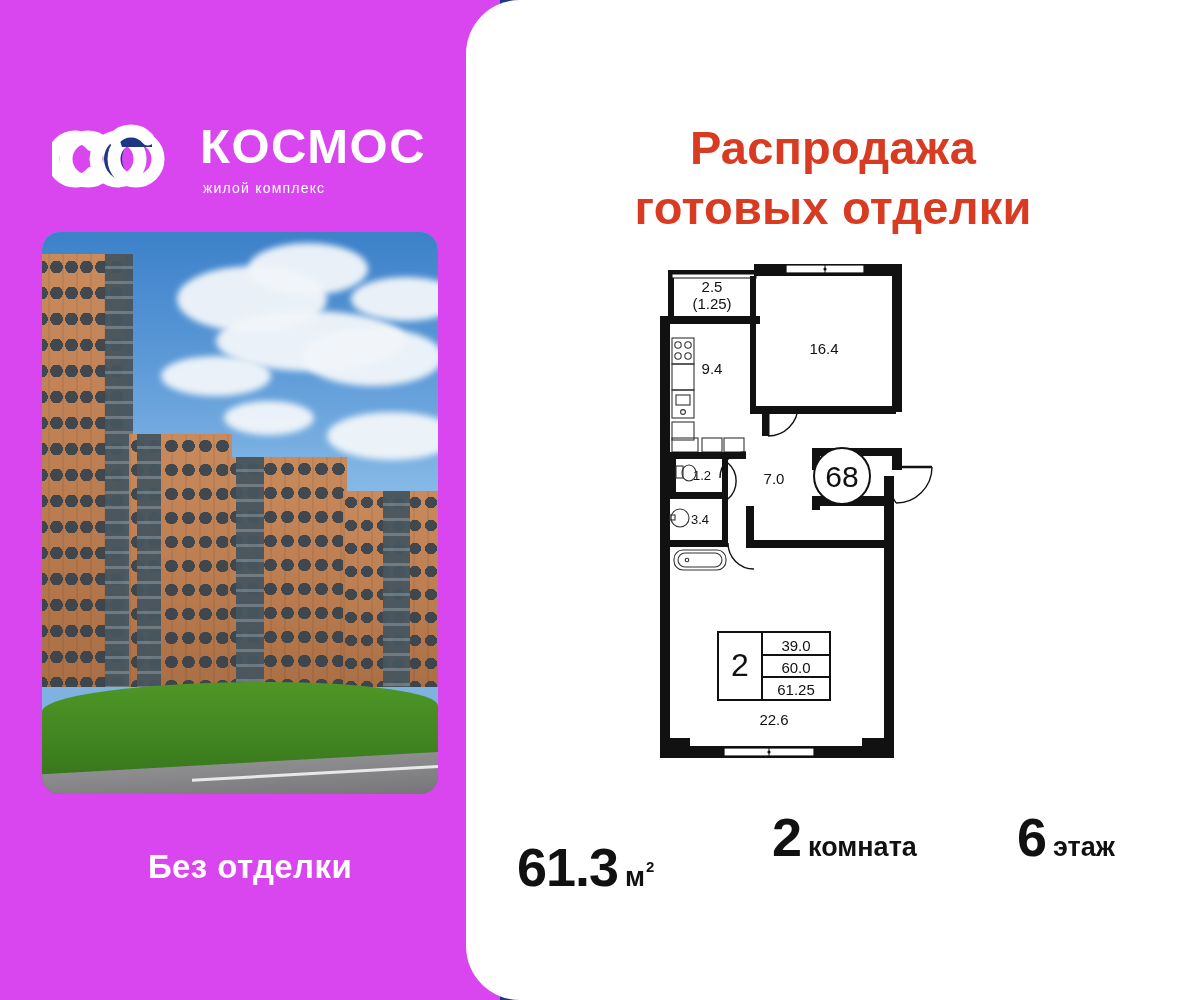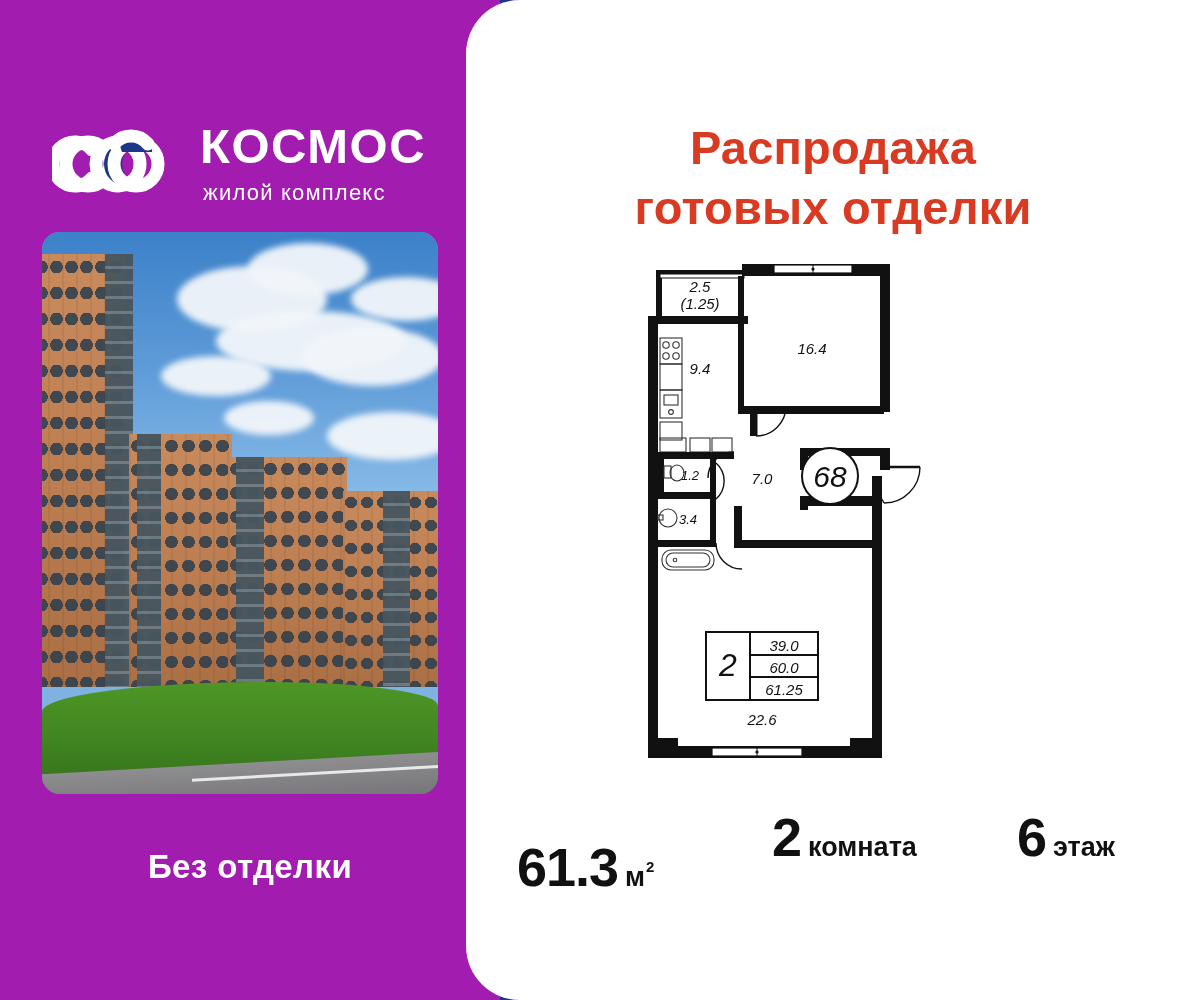--- a/index.html
+++ b/index.html
@@ -6,34 +6,34 @@
   html, body {
     width: 1200px; height: 1000px;
     font-family: "Liberation Sans", sans-serif;
     overflow: hidden;
   }
   body { background: #1d3685; position: relative; }
 
   
   #left-panel {
     position: absolute; left: 0; top: 0; width: 500px; height: 1000px;
-    background: #a21caf;
+    background: #d946ef;
   }
   #brand-block {
     position: absolute; left: 52px; top: 122px;
     display: flex; align-items: center; gap: 20px;
   }
   #logo-mark { width: 128px; height: 72px; flex: none; }
   #brand-text { display: flex; flex-direction: column; align-items: flex-start; }
   #brand-name {
     color: #ffffff; font-size: 49px; font-weight: bold;
     letter-spacing: 1.5px; line-height: 1.0;
   }
   #brand-sub {
-    color: #ffffff; font-size: 22px; letter-spacing: 1.2px;
+    color: #ffffff; font-size: 14px; letter-spacing: 1.2px;
     margin-top: 9px; margin-left: 3px;
   }
 
   
   #photo-card {
     position: absolute; left: 42px; top: 232px;
     width: 396px; height: 562px;
     border-radius: 18px; overflow: hidden;
     background: #7fb2e0;
   }
@@ -89,21 +89,21 @@
     background: #ffffff; border-radius: 54px 0 0 54px; padding-left: 20px;
   }
   #headline {
     position: absolute; left: 0; top: 118px; width: 100%;
     text-align: center; color: #d93b22;
     font-size: 47px; font-weight: bold; line-height: 1.28;
     letter-spacing: .2px;
   }
 
   
-  #floorplan { position: absolute; left: 168px; top: 252px; width: 290px; height: 530px; font-style: italic; }
+  #floorplan { position: absolute; left: 180px; top: 252px; width: 290px; height: 530px; }
   #floorplan svg { display: block; width: 100%; height: 100%; }
 
   
   #stats {
     position: absolute; left: 0; top: 806px; width: 734px; height: 78px;
   }
   .stat { position: absolute; display: flex; align-items: baseline; color: #111; }
   .stat .num { font-size: 54px; font-weight: bold; letter-spacing: -1px; }
   .stat .unit { font-size: 27px; font-weight: bold; margin-left: 7px; }
   .stat .sup { font-size: 15px; font-weight: bold; vertical-align: super; position: relative; top: -14px; left: 1px; }

